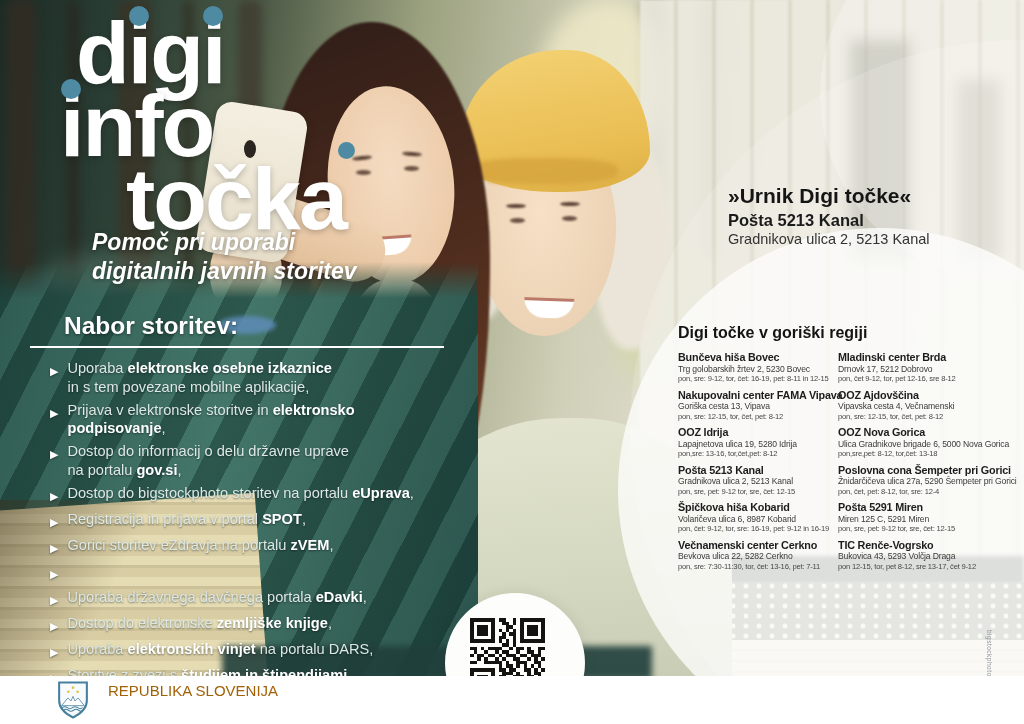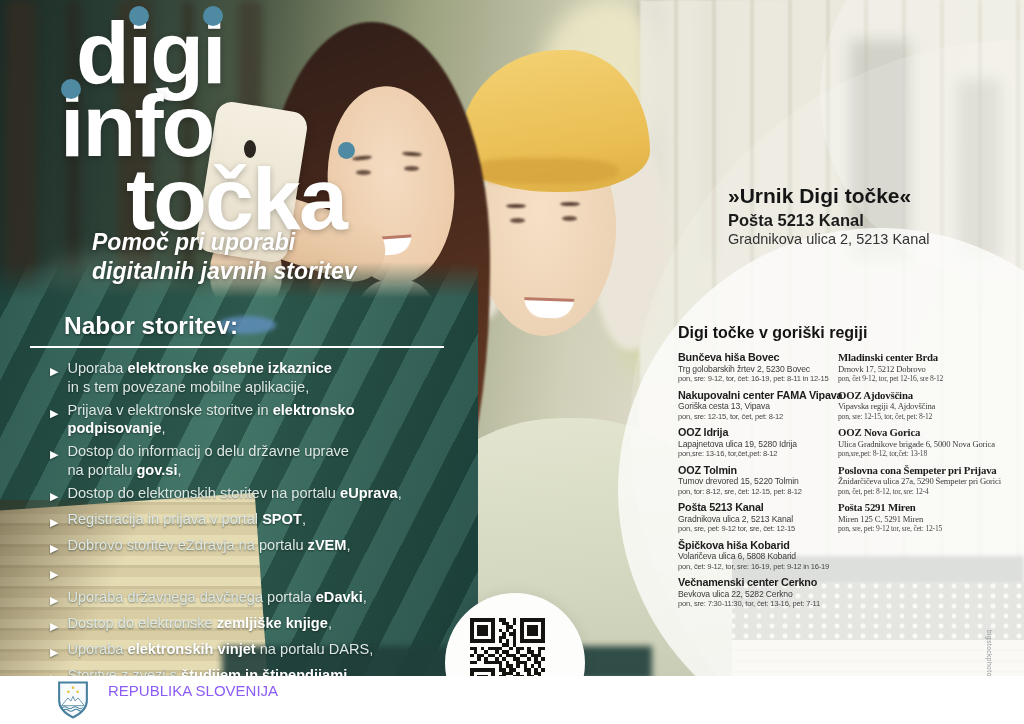--- a/index.html
+++ b/index.html
@@ -114,37 +114,37 @@
   
   #urnik{position:absolute;left:728px;top:184px;z-index:5;}
   .u-title{font-size:21px;font-weight:bold;color:#151515;}
   .u-loc{font-size:16.5px;font-weight:bold;color:#1b1b1b;margin-top:3px;}
   .u-line{font-size:14.5px;color:#333;line-height:19px;}
   
   #region{position:absolute;left:678px;top:324px;z-index:5;}
   .rg-h{font-size:16px;font-weight:bold;color:#141414;margin-bottom:9px;}
   #rg-cols{display:flex;}
   .rg-col{width:152px;margin-right:8px;}
-  .rg-col.right{width:186px;margin-right:5px;font-family:Liberation Serif, serif;}
+  .rg-col.right{width:186px;margin-right:5px;}
   .loc{margin-bottom:5px;}
   .loc-name{font-size:10.8px;font-weight:bold;color:#1c1c1c;line-height:12.5px;
     letter-spacing:-.2px;white-space:nowrap;}
   .loc-addr{font-size:8.6px;color:#3a3a3a;line-height:10.5px;letter-spacing:-.15px;white-space:nowrap;}
   .loc-hours{font-size:7.6px;color:#474747;line-height:9.5px;letter-spacing:-.2px;white-space:nowrap;}
   
   #qr-circle{position:absolute;left:445px;top:593px;width:140px;height:140px;border-radius:50%;
     background:#fdfdfb;z-index:6;box-shadow:0 0 14px rgba(0,0,0,.08);}
   #qr{position:absolute;left:25px;top:25px;width:75px;height:75px;display:grid;
     grid-template-columns:repeat(21,1fr);grid-template-rows:repeat(21,1fr);}
   #qr .q1{background:#151310;}
   
   #footer{position:absolute;left:0;top:676px;width:1024px;height:48px;background:#fff;z-index:7;}
   #coat{position:absolute;left:56px;top:5px;width:34px;height:38px;}
   #f-text{position:absolute;left:108px;top:5px;}
-  .f1{font-size:15px;color:#8b5cf6;line-height:19px;}
+  .f1{font-size:15px;color:#a16207;line-height:19px;}
   .f2{font-size:15.3px;font-weight:bold;color:#262422;line-height:19px;}
   
   #credit{position:absolute;left:986px;top:630px;z-index:7;writing-mode:vertical-rl;
     font-size:6.5px;color:#8d9298;letter-spacing:.5px;}
 </style>
 </head>
 <body>
 
 <div id="poster">
 
@@ -231,29 +231,29 @@
           <span class="svc-text"><span>Prijava v elektronske storitve in </span><b>elektronsko
 podpisovanje</b><span>,</span></span>
         </div>
         <div class="svc">
           <span class="arr">▶</span>
           <span class="svc-text"><span>Dostop do informacij o delu državne uprave
 na portalu </span><b>gov.si</b><span>,</span></span>
         </div>
         <div class="svc">
           <span class="arr">▶</span>
-          <span class="svc-text"><span>Dostop do elektronskih storitev na portalu </span><b>eUprava</b><span>,</span></span>
+          <span class="svc-text"><span>Dostop do bigstockphoto storitev na portalu </span><b>eUprava</b><span>,</span></span>
         </div>
         <div class="svc">
           <span class="arr">▶</span>
           <span class="svc-text"><span>Registracija in prijava v portal </span><b>SPOT</b><span>,</span></span>
         </div>
         <div class="svc">
           <span class="arr">▶</span>
-          <span class="svc-text"><span>Dobrovo storitev eZdravja na portalu </span><b>zVEM</b><span>,</span></span>
+          <span class="svc-text"><span>Gorici storitev eZdravja na portalu </span><b>zVEM</b><span>,</span></span>
         </div>
         <div class="svc">
           <span class="arr">▶</span>
         </div>
         <div class="svc">
           <span class="arr">▶</span>
           <span class="svc-text"><span>Uporaba državnega davčnega portala </span><b>eDavki</b><span>,</span></span>
         </div>
         <div class="svc">
           <span class="arr">▶</span>
@@ -297,65 +297,65 @@
             <div class="loc-name">Nakupovalni center FAMA Vipava</div>
             <div class="loc-addr">Goriška cesta 13, Vipava</div>
             <div class="loc-hours">pon, sre: 12-15, tor, čet, pet: 8-12</div>
           </div>
           <div class="loc">
             <div class="loc-name">OOZ Idrija</div>
             <div class="loc-addr">Lapajnetova ulica 19, 5280 Idrija</div>
             <div class="loc-hours">pon,sre: 13-16, tor,čet,pet: 8-12</div>
           </div>
           <div class="loc">
-            <div class="loc-name">OOZ Tolmin</div>
-            <div class="loc-addr">Tumov drevored 15, 5220 Tolmin</div>
-            <div class="loc-hours">pon, tor: 8-12, sre, čet: 12-15, pet: 8-12</div>
-          </div>
-          <div class="loc">
             <div class="loc-name">Pošta 5213 Kanal</div>
             <div class="loc-addr">Gradnikova ulica 2, 5213 Kanal</div>
             <div class="loc-hours">pon, sre, pet: 9-12 tor, sre, čet: 12-15</div>
           </div>
           <div class="loc">
             <div class="loc-name">Špičkova hiša Kobarid</div>
-            <div class="loc-addr">Volaričeva ulica 6, 5808 Kobarid</div>
+            <div class="loc-addr">Volaričeva ulica 6, 8987 Kobarid</div>
             <div class="loc-hours">pon, čet: 9-12, tor, sre: 16-19, pet: 9-12 in 16-19</div>
           </div>
           <div class="loc">
             <div class="loc-name">Večnamenski center Cerkno</div>
             <div class="loc-addr">Bevkova ulica 22, 5282 Cerkno</div>
             <div class="loc-hours">pon, sre: 7:30-11:30, tor, čet: 13-16, pet: 7-11</div>
           </div>
         </div>
       <div class="rg-col right" id="rg-right">
           <div class="loc">
             <div class="loc-name">Mladinski center Brda</div>
             <div class="loc-addr">Drnovk 17, 5212 Dobrovo</div>
             <div class="loc-hours">pon, čet 9-12, tor, pet 12-16, sre 8-12</div>
           </div>
           <div class="loc">
             <div class="loc-name">OOZ Ajdovščina</div>
-            <div class="loc-addr">Vipavska regiji 4, Ajdovščina</div>
+            <div class="loc-addr">Vipavska cesta 4, Večnamenski</div>
             <div class="loc-hours">pon, sre: 12-15, tor, čet, pet: 8-12</div>
           </div>
           <div class="loc">
             <div class="loc-name">OOZ Nova Gorica</div>
             <div class="loc-addr">Ulica Gradnikove brigade 6, 5000 Nova Gorica</div>
             <div class="loc-hours">pon,sre,pet: 8-12, tor,čet: 13-18</div>
           </div>
           <div class="loc">
-            <div class="loc-name">Poslovna cona Šempeter pri Prijava</div>
+            <div class="loc-name">Poslovna cona Šempeter pri Gorici</div>
             <div class="loc-addr">Žnidarčičeva ulica 27a, 5290 Šempeter pri Gorici</div>
             <div class="loc-hours">pon, čet, pet: 8-12, tor, sre: 12-4</div>
           </div>
           <div class="loc">
             <div class="loc-name">Pošta 5291 Miren</div>
             <div class="loc-addr">Miren 125 C, 5291 Miren</div>
             <div class="loc-hours">pon, sre, pet: 9-12 tor, sre, čet: 12-15</div>
+          </div>
+          <div class="loc">
+            <div class="loc-name">TIC Renče-Vogrsko</div>
+            <div class="loc-addr">Bukovica 43, 5293 Volčja Draga</div>
+            <div class="loc-hours">pon 12-15, tor, pet 8-12, sre 13-17, čet 9-12</div>
           </div>
         </div>
     </div>
   </div>
 
   <div id="qr-circle">
     <div id="qr">
         <div class="q1"></div>
         <div class="q1"></div>
         <div class="q1"></div>

